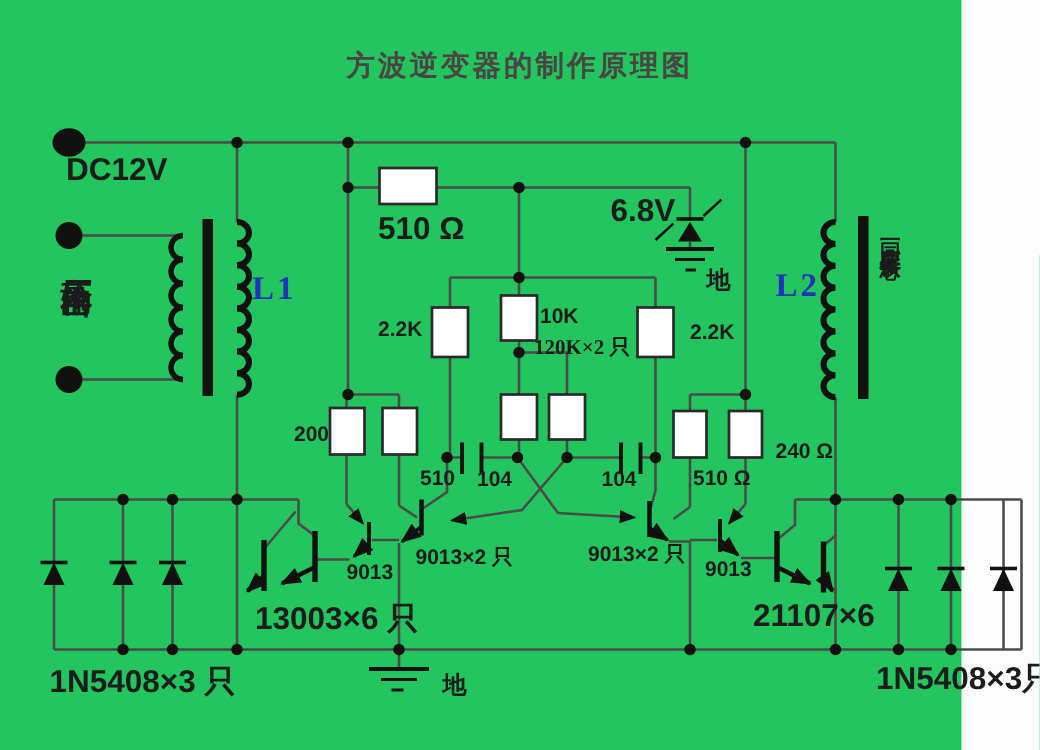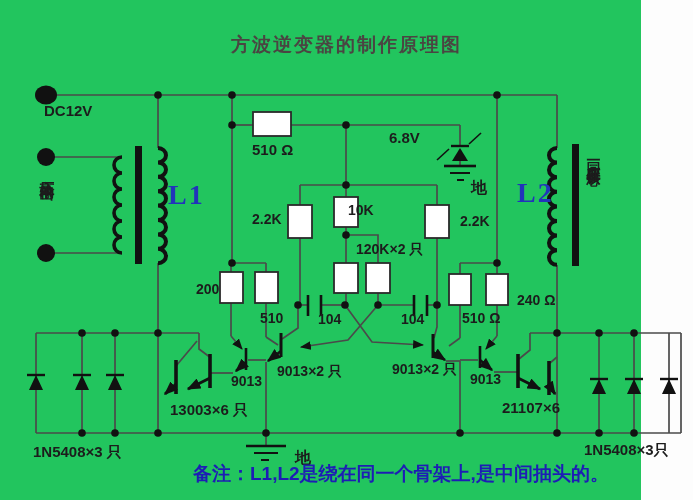--- a/index.html
+++ b/index.html
@@ -5,23 +5,23 @@
   html,body{margin:0;padding:0;background:#fdfdfd;width:693px;height:500px;overflow:hidden;
     font-family:"Liberation Sans",sans-serif;}
   #stage{position:relative;width:641px;height:500px;background:#22c55e;}
   #stage svg{position:absolute;left:0;top:0;}
   .lbl{position:absolute;line-height:1;white-space:nowrap;font-weight:bold;color:#1c1c1c;
     font-family:"Liberation Sans",sans-serif;}
   .vlbl{position:absolute;line-height:1;font-weight:bold;color:#1c1c1c;
     writing-mode:vertical-lr;text-orientation:upright;letter-spacing:2px;
     font-family:"Liberation Sans",sans-serif;}
   .title{left:0;top:35px;width:693px;text-align:center;font-size:19px;letter-spacing:2px;color:#4a4542;}
-  .coil-name{font-family:"Liberation Serif",serif;font-size:28px;color:#2233bb;letter-spacing:2px;}
+  .coil-name{font-family:"Liberation Serif",serif;font-size:22px;color:#2233bb;letter-spacing:2px;}
   .note{left:193px;top:464px;font-size:19px;color:#1d1db5;}
-  .s14{font-size:14px;} .s15{font-size:15px;} .s16{font-size:16px;}
+  .s14{font-size:14px;} .s15{font-size:21px;} .s16{font-size:16px;}
 </style>
 </head>
 <body>
 
 <div id="stage">
 
 <svg width="693" height="500" viewBox="0 0 693 500">
   <defs>
     <marker id="ah" markerUnits="userSpaceOnUse" markerWidth="11" markerHeight="9" viewBox="0 0 10 8" refX="9" refY="4" orient="auto">
       <path d="M0,0 L10,4 L0,8 Z" fill="#111"></path>
@@ -265,41 +265,40 @@
   <div class="lbl title">方波逆变器的制作原理图</div>
 
   <div class="lbl s15" style="left:44px;top:103px;">DC12V</div>
   <div class="vlbl s15" style="left:40px;top:168px;">高压输出</div>
 
   <div class="lbl coil-name" style="left:168px;top:181px;">L1</div>
   <div class="lbl coil-name" style="left:517px;top:179px;">L2</div>
   <div class="vlbl s14" style="left:587px;top:150px;">同一变压器铁芯</div>
 
   <div class="lbl s15" style="left:252px;top:142px;">510 Ω</div>
-  <div class="lbl s15" style="left:389px;top:130px;">6.8V</div>
+  <div class="lbl s15" style="left:407px;top:130px;">6.8V</div>
   <div class="lbl s16" style="left:471px;top:180px;">地</div>
 
   <div class="lbl s14" style="left:252px;top:212px;">2.2K</div>
-  <div class="lbl s14" style="left:348px;top:203px;">10K</div>
-  <div class="lbl s14" style="left:356px;top:242px;">120K×2 只</div>
+  <div class="lbl s14" style="left:360px;top:203px;">10K</div>
+  <div class="lbl s14" style="left:356px;top:226px;font-family:Liberation Serif, serif;">120K×2 只</div>
   <div class="lbl s14" style="left:460px;top:214px;">2.2K</div>
 
   <div class="lbl s14" style="left:196px;top:282px;">200</div>
-  <div class="lbl s14" style="left:260px;top:311px;">510</div>
+  <div class="lbl s14" style="left:280px;top:311px;">510</div>
   <div class="lbl s14" style="left:318px;top:312px;">104</div>
   <div class="lbl s14" style="left:401px;top:312px;">104</div>
   <div class="lbl s14" style="left:462px;top:311px;">510 Ω</div>
   <div class="lbl s14" style="left:517px;top:293px;">240 Ω</div>
 
   <div class="lbl s14" style="left:231px;top:374px;">9013</div>
   <div class="lbl s14" style="left:277px;top:364px;">9013×2 只</div>
   <div class="lbl s14" style="left:392px;top:362px;">9013×2 只</div>
   <div class="lbl s14" style="left:470px;top:372px;">9013</div>
 
   <div class="lbl s15" style="left:170px;top:402px;">13003×6 只</div>
   <div class="lbl s15" style="left:502px;top:400px;">21107×6</div>
 
   <div class="lbl s15" style="left:33px;top:444px;">1N5408×3 只</div>
   <div class="lbl s15" style="left:584px;top:442px;">1N5408×3只</div>
   <div class="lbl s16" style="left:295px;top:450px;">地</div>
 
-  <div class="lbl note">备注：L1,L2是绕在同一个骨架上,是中间抽头的。</div>
 </div>
 
 </body></html>

